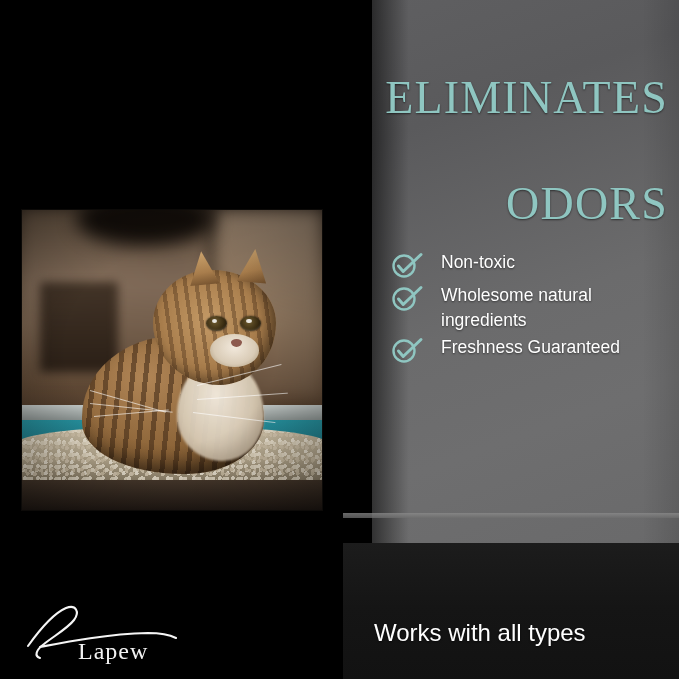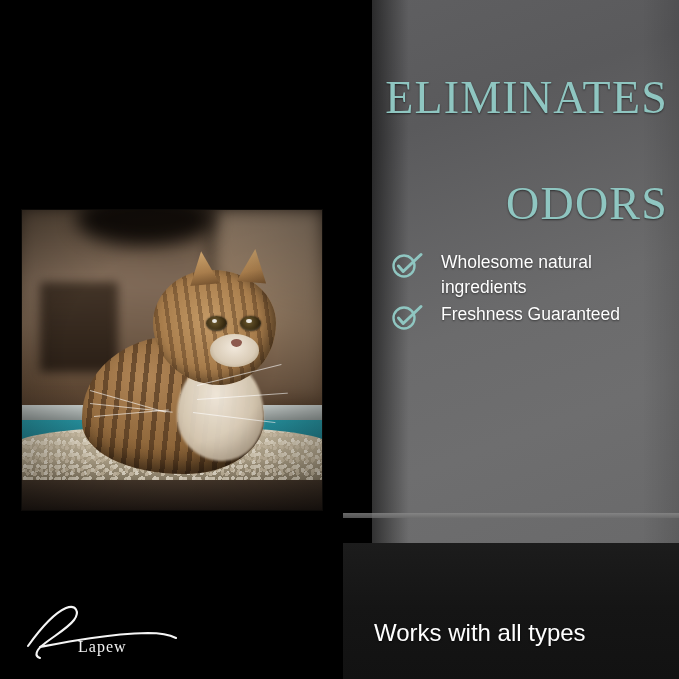--- a/index.html
+++ b/index.html
@@ -180,21 +180,21 @@
     position:absolute;left:343px;top:513px;width:336px;height:5px;
     background:linear-gradient(180deg,#8c8c8c,#6e6e6e);
     opacity:.75;
   }
 
   
   .logo{position:absolute;left:26px;top:602px;width:170px;height:64px;}
   .logo-name{
     position:absolute;left:52px;top:36px;
     color:#f2f2f2;font-family:"Liberation Serif","DejaVu Serif",serif;
-    font-size:16px;letter-spacing:1px;
+    font-size:24px;letter-spacing:1px;
   }
 </style>
 </head>
 <body>
 
 <div id="ad">
 
   <div class="bg-black"></div>
   <div class="bg-gray"></div>
 
@@ -236,20 +236,29 @@
       </div>
     </div>
 
     <div class="box-front"></div>
     <div class="photo-vignette"></div>
   </div>
 
   <div class="benefits">
 
 
+    <div class="benefit">
+      <span class="check">
+        <svg viewBox="0 0 34 28" width="34" height="28">
+          <circle cx="14" cy="15" r="10.5" fill="none" stroke="#8fc6c1" stroke-width="2.4"></circle>
+          <path d="M8.5 15 L13.2 20.5 L31 3.5" fill="none" stroke="#8fc6c1" stroke-width="3" stroke-linecap="round" stroke-linejoin="round"></path>
+        </svg>
+      </span>
+      <span class="label">Non-toxic</span>
+    </div>
 
     <div class="benefit">
       <span class="check">
         <svg viewBox="0 0 34 28" width="34" height="28">
           <circle cx="14" cy="15" r="10.5" fill="none" stroke="#8fc6c1" stroke-width="2.4"></circle>
           <path d="M8.5 15 L13.2 20.5 L31 3.5" fill="none" stroke="#8fc6c1" stroke-width="3" stroke-linecap="round" stroke-linejoin="round"></path>
         </svg>
       </span>
       <span class="label">Wholesome natural ingredients</span>
     </div>

